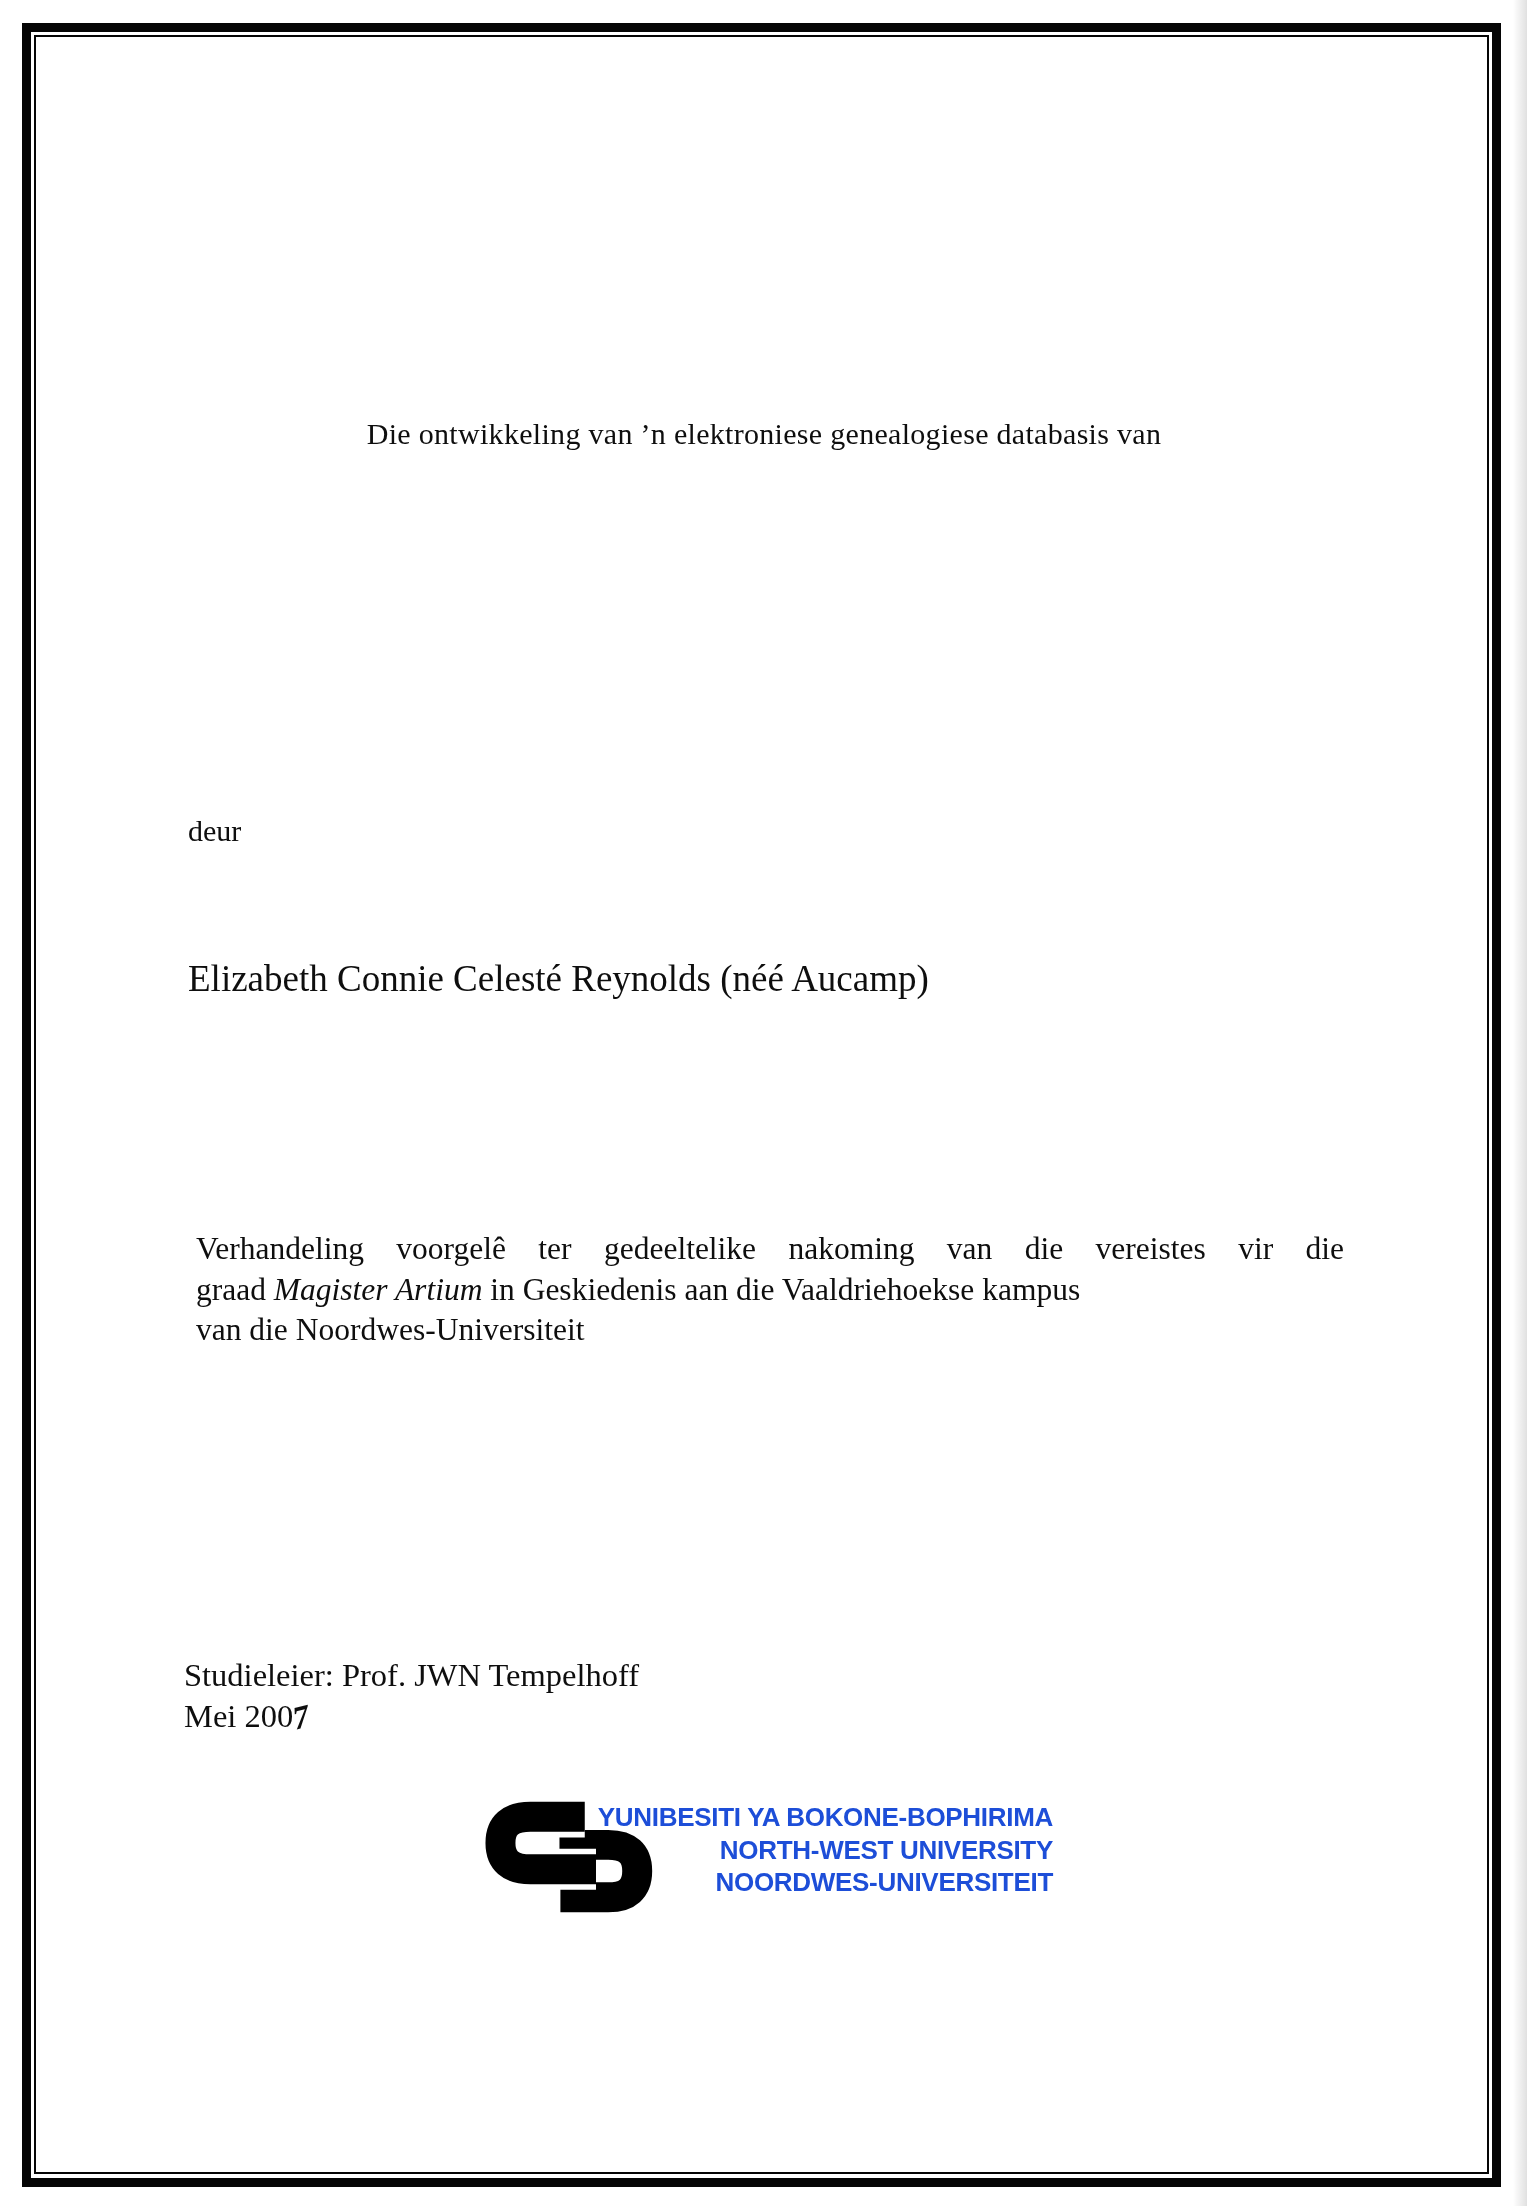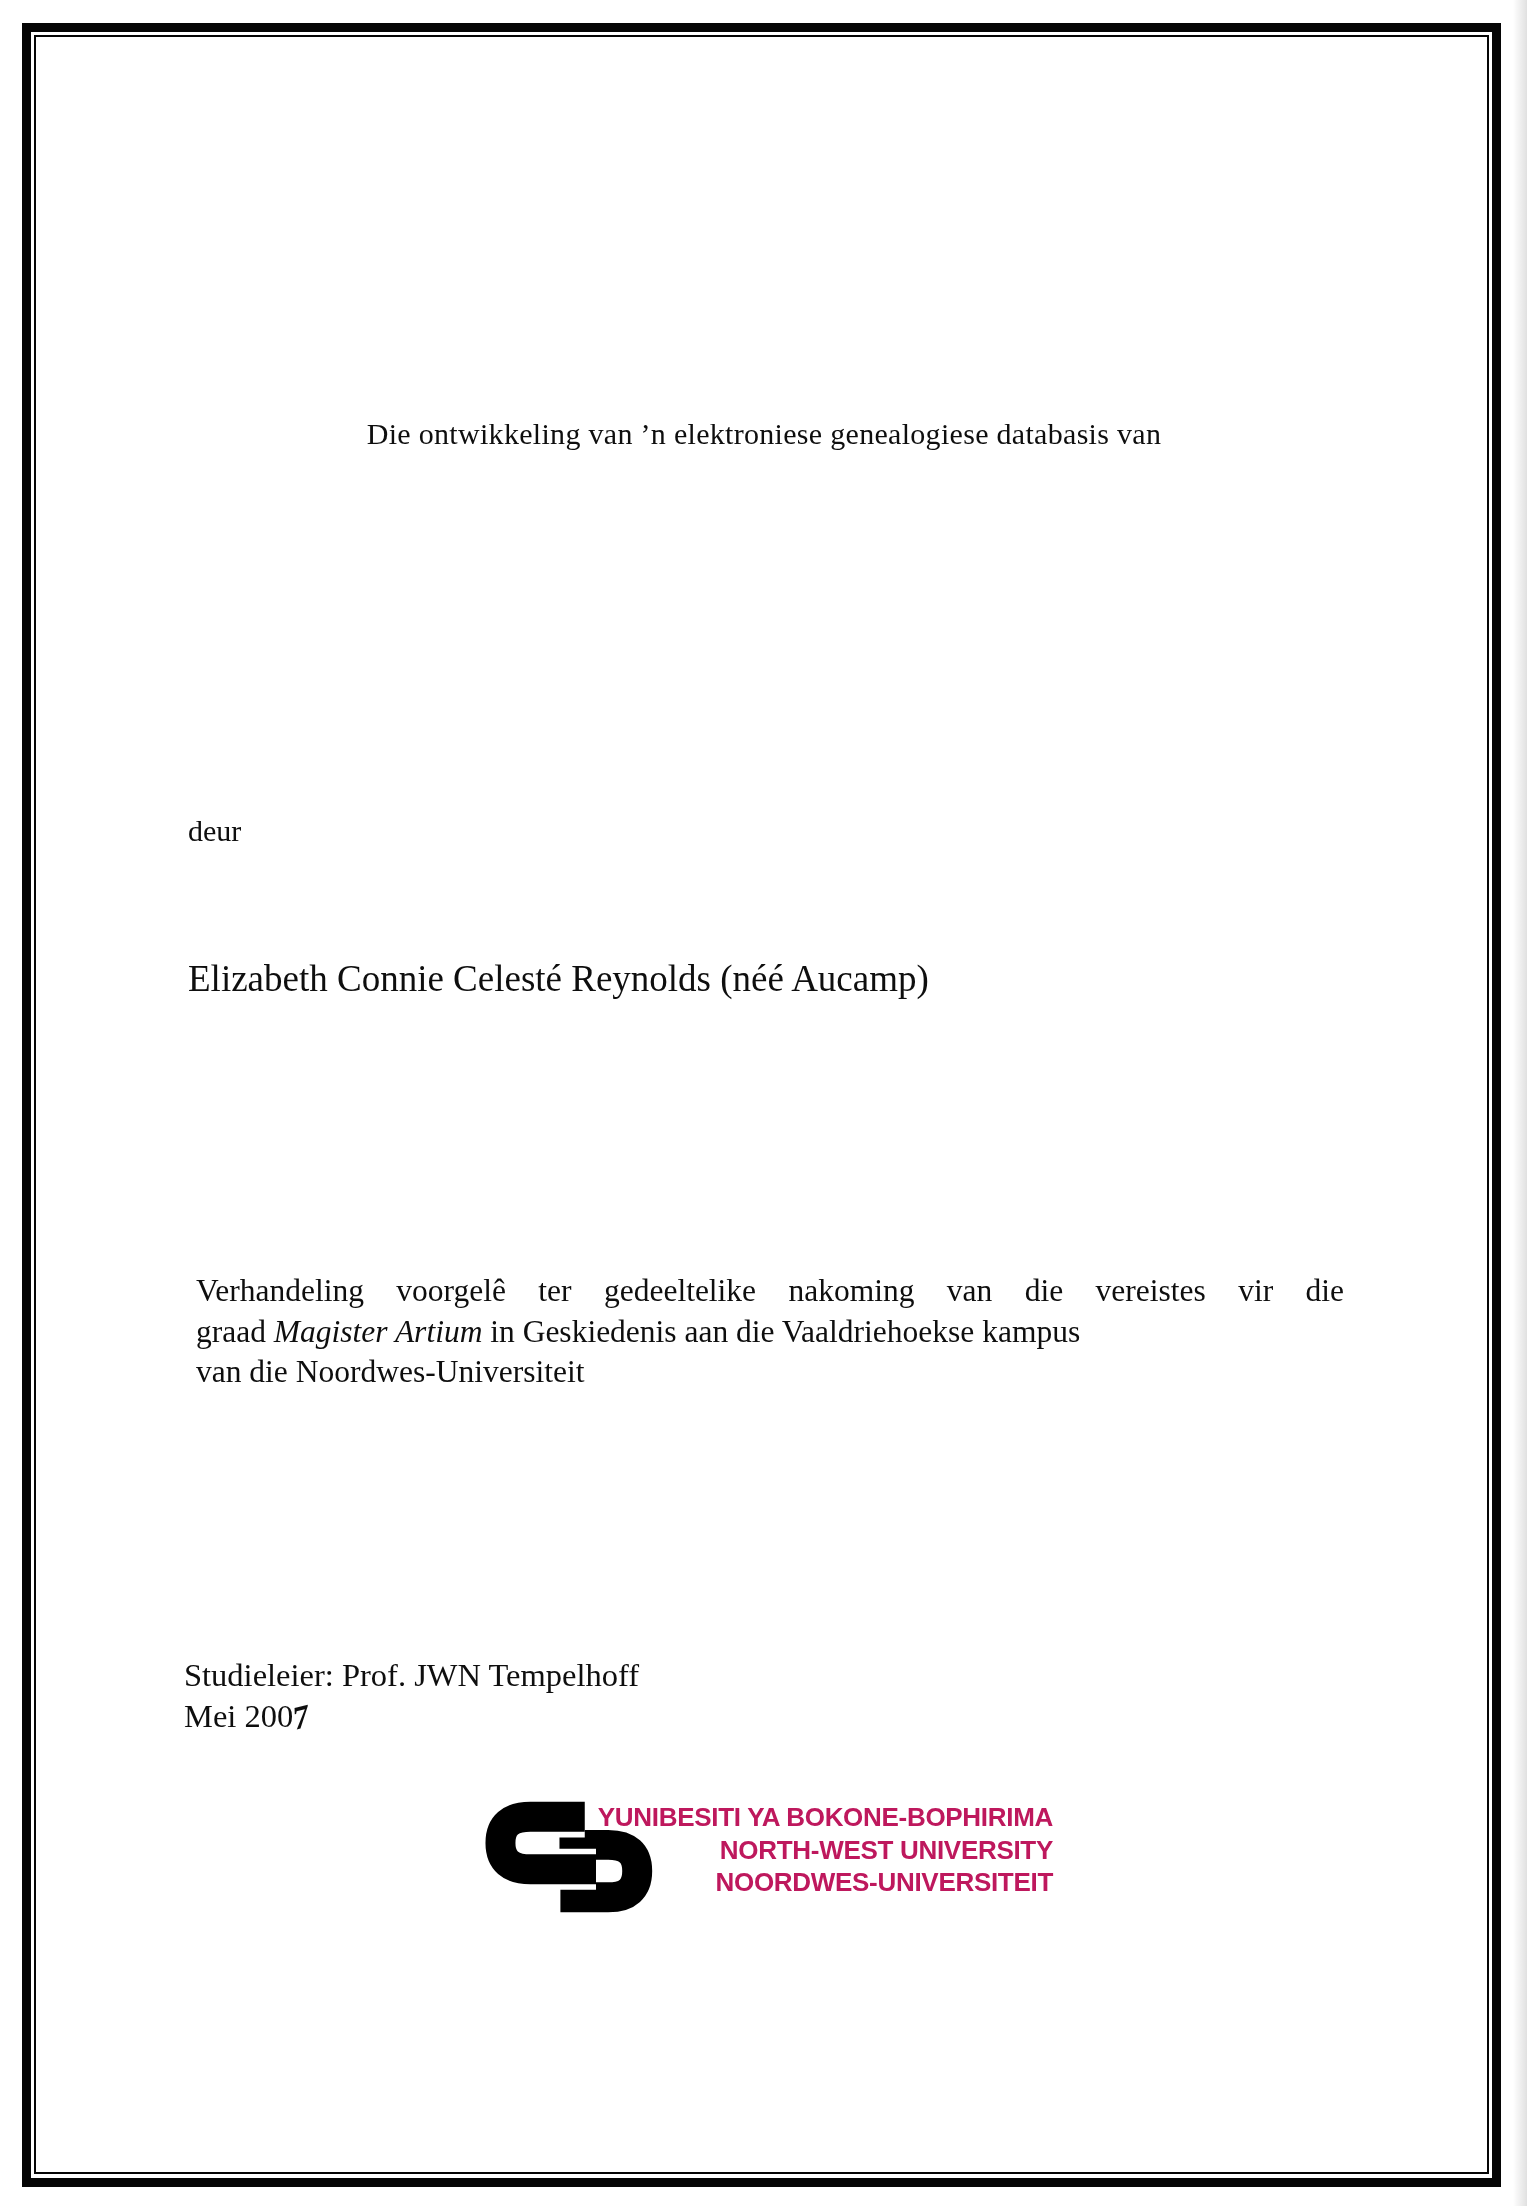--- a/index.html
+++ b/index.html
@@ -79,21 +79,20 @@
     position: absolute;
     left: 196px;
     top: 1229px;
     width: 1148px;
     font-size: 31.5px;
     line-height: 40.5px;
   }
   .statement .justified {
     text-align: justify;
     text-align-last: justify;
-    margin-top: 42px;
   }
   .statement .italic {
     font-style: italic;
   }
   .supervisor-block {
     position: absolute;
     left: 184px;
     top: 1655px;
     width: 1148px;
     font-size: 32.5px;
@@ -118,21 +117,21 @@
     position: absolute;
     left: 590px;
     top: 1801px;
     width: 463px;
     text-align: right;
     font-family: "Liberation Sans", sans-serif;
     font-weight: 700;
     font-size: 26px;
     line-height: 32.5px;
     letter-spacing: -0.3px;
-    color: #be185d;
+    color: #1d4ed8;
     white-space: nowrap;
   }
 </style>
 </head>
 <body>
 
 <div class="frame-outer"></div>
 <div class="frame-inner"></div>
 <div class="scan-edge-right"></div>
 

